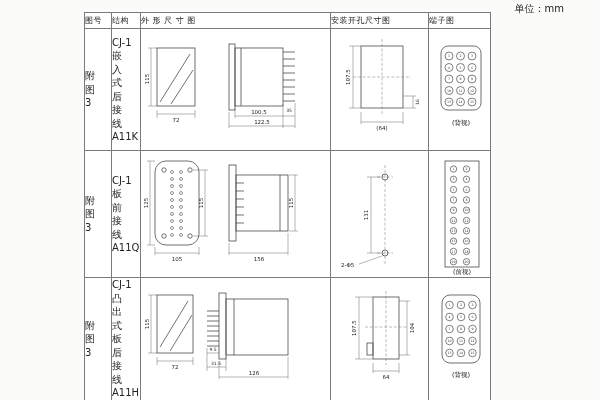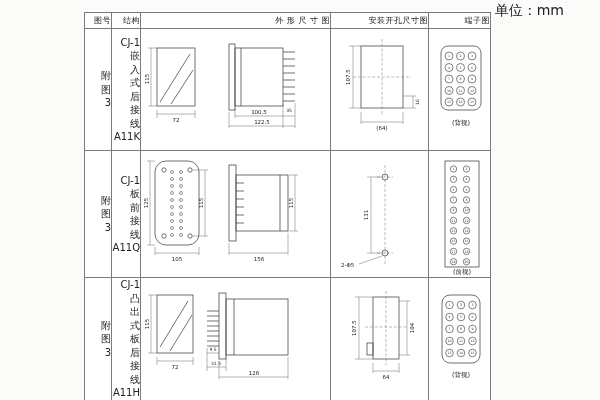--- a/index.html
+++ b/index.html
@@ -1,19 +1,19 @@
 <!DOCTYPE html>
 <html><head>
 <meta charset="utf-8">
 <style>
   html,body{margin:0;padding:0}
   body{width:600px;height:400px;background:#fbfbfa;font-family:"DejaVu Sans",sans-serif;color:#333;position:relative;overflow:hidden}
-  .unit{position:absolute;top:2px;right:36px;font-size:14px;color:#222}
+  .unit{position:absolute;top:2px;right:36px;font-size:10px;color:#222}
   table.spec{border-collapse:collapse;margin:12px 0 0 84px;table-layout:fixed}
-  .spec th,.spec td{border:1px solid #7a7a7a;padding:0;text-align:right;vertical-align:middle;font-weight:normal;background:#fff}
+  .spec th,.spec td{border:1px solid #7a7a7a;padding:0;text-align:left;vertical-align:middle;font-weight:normal;background:#fff}
   .spec th{height:15px;font-size:8px;letter-spacing:.5px;color:#222}
   .col-fig{width:27px}.col-str{width:29px}.col-out{width:190px}.col-ins{width:98px}.col-ter{width:62px}
   tr.row1{height:122px} tr.row2{height:127px} tr.row3{height:122px}
   .vtext{white-space:pre-line;font-size:10px;line-height:1.35;color:#222}
   svg{display:block;margin:0 auto}
   .s{stroke:#4c4c4c;fill:none;stroke-width:.8}
   .d{stroke:#6a6a6a;fill:none;stroke-width:.5}
   .dash{stroke:#777;fill:none;stroke-width:.5;stroke-dasharray:3 1.8}
   .pins circle{stroke:#4c4c4c;fill:none;stroke-width:.6}
   .tgrid circle{stroke:#4c4c4c;fill:none;stroke-width:.7}

